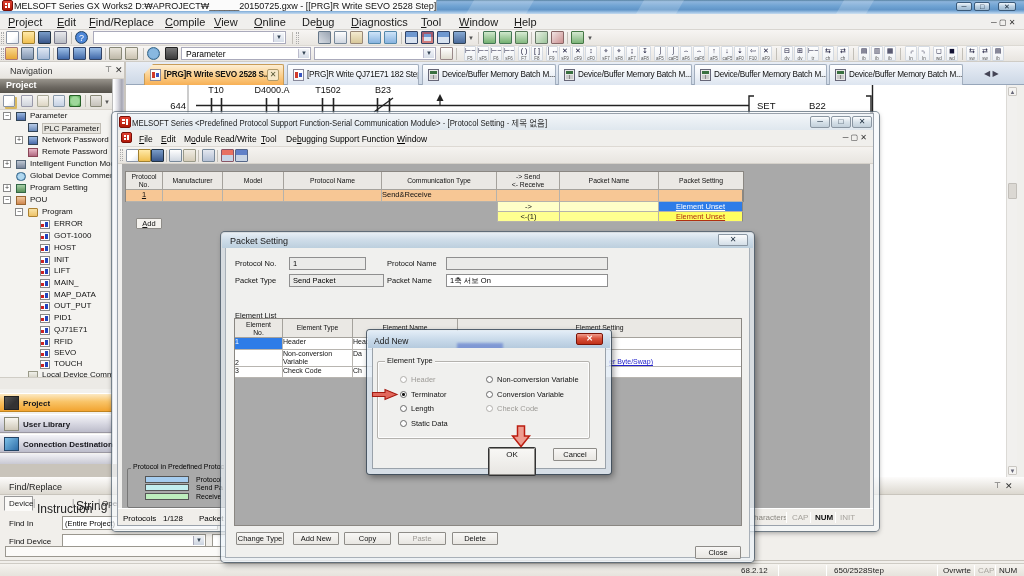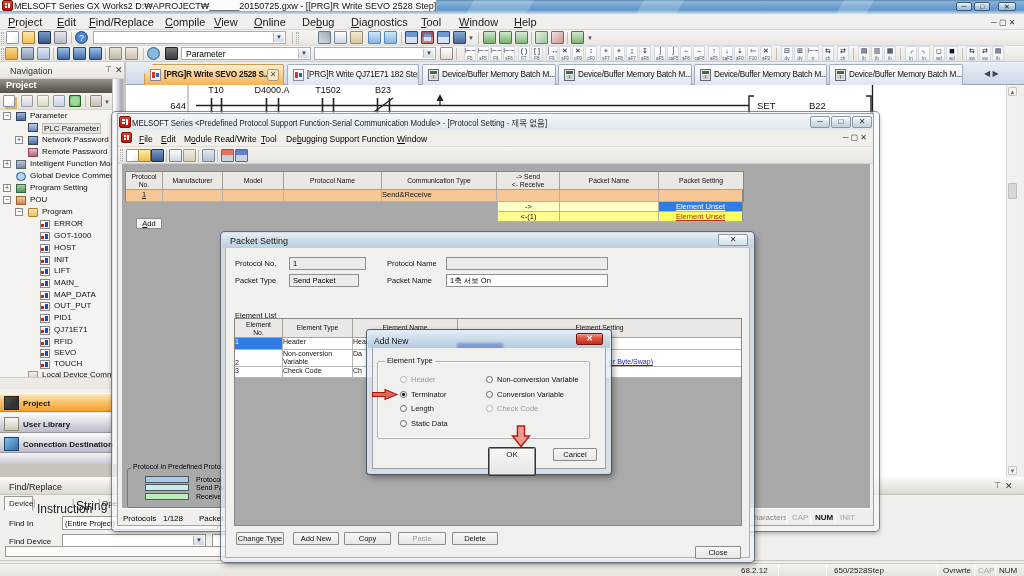--- a/index.html
+++ b/index.html
@@ -652,21 +652,21 @@
   <div id="pdtitle">
     <span class="tx" style="left:8px;top:3px;font-size:9px;color:#1a1a1a;">Packet Setting</span>
     <div class="ab" style="right:5px;top:1px;width:30px;height:12px;border:1px solid #8a96a2;border-radius:0 2px 0 2px;background:linear-gradient(180deg,#fbfcfd,#d4dfe8);color:#234;font-size:8px;line-height:10px;text-align:center;">✕</div>
   </div>
   <div id="pdface"></div>
   <div class="lbl" style="left:14px;top:27px;">Protocol No.</div>
   <div class="lbl" style="left:14px;top:44px;">Packet Type</div>
   <div class="lbl" style="left:166px;top:27px;">Protocol Name</div>
   <div class="lbl" style="left:166px;top:44px;">Packet Name</div>
   <div class="fld" style="left:68px;top:25px;width:77px;">1</div>
-  <div class="fld" style="left:68px;top:42px;width:70px;">Send Packet</div>
+  <div class="fld" style="left:68px;top:42px;width:95px;">Send Packet</div>
   <div class="fld" style="left:225px;top:25px;width:162px;"></div>
   <div class="fld" style="left:225px;top:42px;width:162px;background:#fff;">1축 서보 On</div>
   <div class="lbl" style="left:14px;top:79px;">Element List</div>
 
   <div class="ab" id="etab" style="left:13px;top:86px;width:508px;height:208px;border:1px solid #8a8782;background:#aaa;">
     <div class="etH" style="left:0;top:0;width:48px;height:19px;line-height:8px;padding-top:2px;border-bottom:1px solid #a5a29c;">Element<br>No.</div>
     <div class="etH" style="left:48px;top:0;width:70px;height:19px;line-height:18px;border-bottom:1px solid #a5a29c;">Element Type</div>
     <div class="etH" style="left:118px;top:0;width:105px;height:19px;line-height:18px;border-bottom:1px solid #a5a29c;">Element Name</div>
     <div class="etH" style="left:223px;top:0;width:283px;height:19px;line-height:18px;border-right:none;border-bottom:1px solid #a5a29c;">Element Setting</div>
     <div class="etC" style="left:0;top:19px;width:48px;height:12px;background:#2e7ce8;color:#fff;">1</div>

